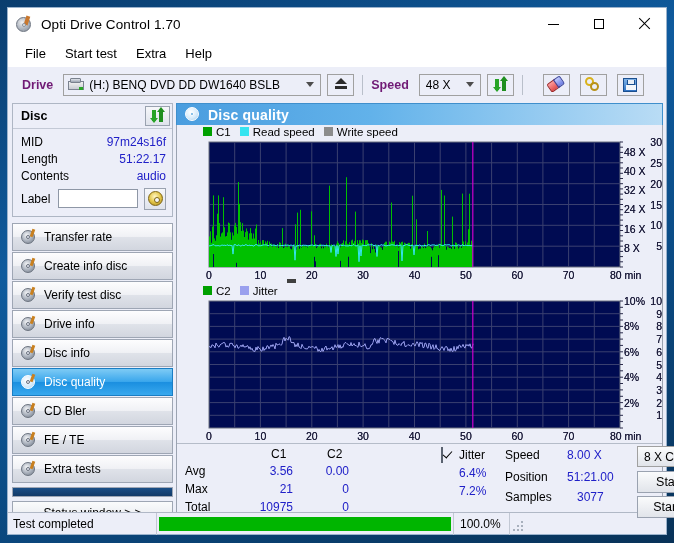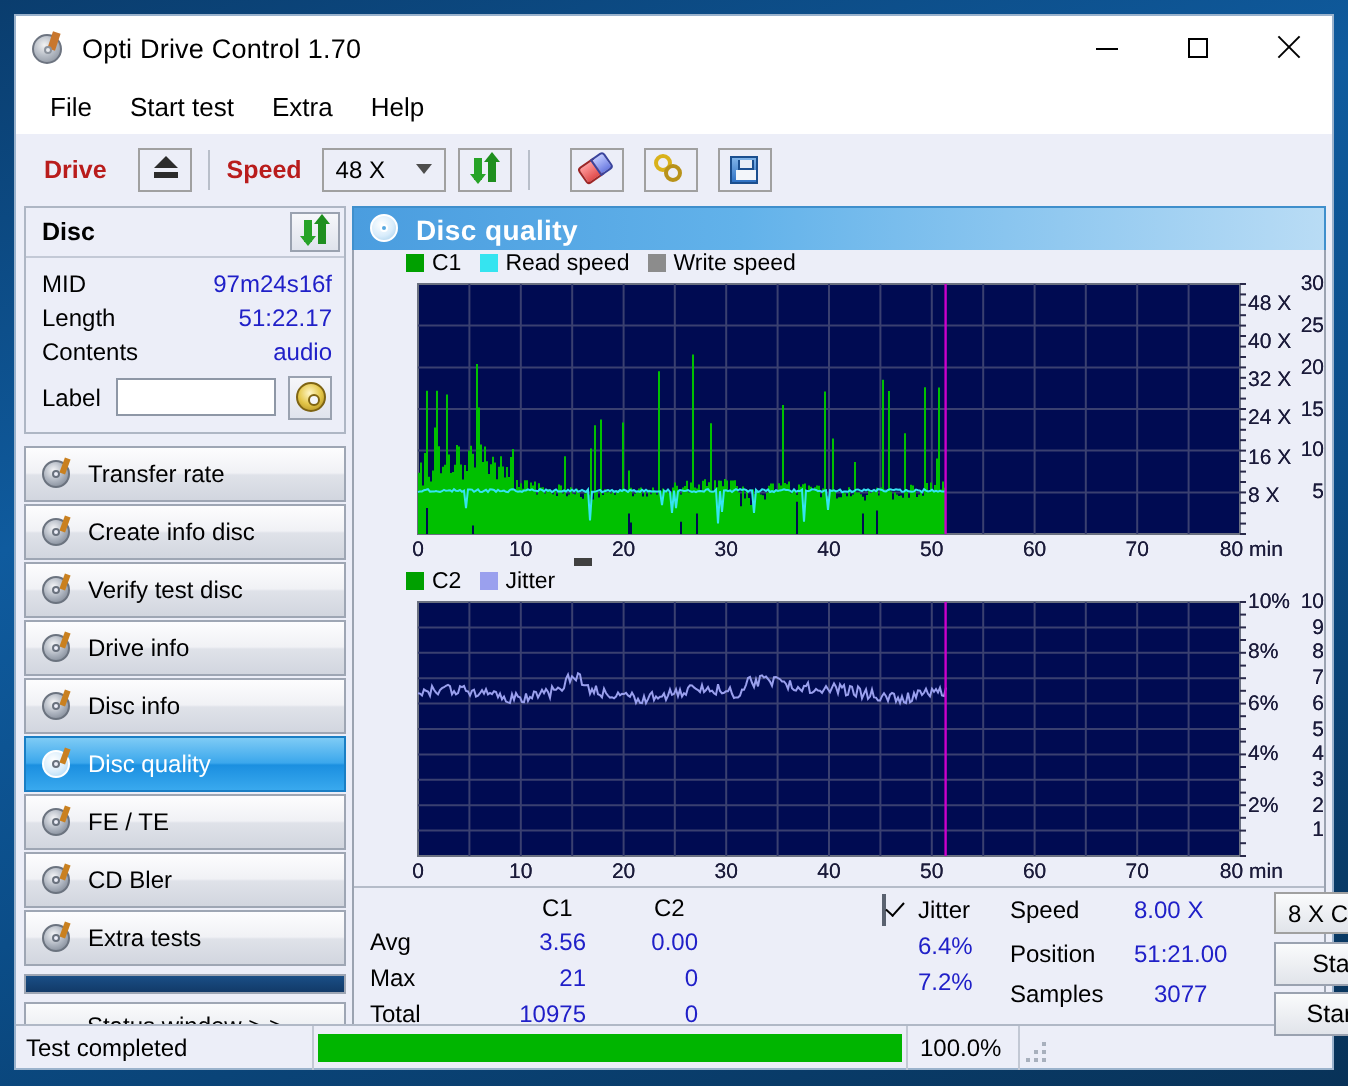--- a/index.html
+++ b/index.html
@@ -75,21 +75,21 @@
     font-size: 13px; color: #000; padding: 3px 9px; margin-right: 1px; white-space: nowrap;
   }
 
   
   #toolbar {
     height: 36px; background: #eceef8;
     border-top: 1px solid #ffffff;
     display: flex; align-items: center; padding: 0 6px;
     flex: 0 0 36px;
   }
-  .tb-label { font-size: 12.5px; font-weight: bold; color: #b91c1c; margin: 0 10px 0 8px; }
+  .tb-label { font-size: 12.5px; font-weight: bold; color: #701a75; margin: 0 10px 0 8px; }
   .combo {
     height: 22px; background: #eceef8;
     border: 1px solid #a0a0a0;
     display: flex; align-items: center;
     font-size: 12px; color: #000;
     position: relative;
   }
   .combo .chev {
     margin-left: auto; margin-right: 6px;
     width: 8px; height: 5px; position: relative;
@@ -411,20 +411,29 @@
 
   <div id="menubar">
     <div class="menu-item">File</div>
     <div class="menu-item">Start test</div>
     <div class="menu-item">Extra</div>
     <div class="menu-item">Help</div>
   </div>
 
   <div id="toolbar">
     <div class="tb-label">Drive</div>
+    <div class="combo" id="drive-combo">
+      <div id="drive-icon">
+        <div class="body"></div>
+          <div class="top"></div>
+          <div class="grn"></div>
+      </div>
+      <span class="drive-text">(H:)   BENQ DVD DD DW1640 BSLB</span>
+      <span class="chev"></span>
+    </div>
     <div class="tb-btn">
         <span class="eject-glyph"></span>
       </div>
     <div class="tb-sep"></div>
     <div class="tb-label" style="margin-left:0;">Speed</div>
     <div class="combo" id="speed-combo">
       <span>48 X</span>
       <span class="chev"></span>
     </div>
     <div class="tb-btn">
@@ -542,29 +551,29 @@
               <i class="nh"></i>
             </span>
           <span>Disc quality</span>
         </div>
         <div class="nav-item">
           <span class="nav-icon">
               <i class="nd"></i>
               <i class="nm"></i>
               <i class="nh"></i>
             </span>
-          <span>FE / TE</span>
+          <span>CD Bler</span>
         </div>
         <div class="nav-item">
           <span class="nav-icon">
               <i class="nd"></i>
               <i class="nm"></i>
               <i class="nh"></i>
             </span>
-          <span>CD Bler</span>
+          <span>FE / TE</span>
         </div>
         <div class="nav-item">
           <span class="nav-icon">
               <i class="nd"></i>
               <i class="nm"></i>
               <i class="nh"></i>
             </span>
           <span>Extra tests</span>
         </div>
         <div id="nav-spacer"></div>

